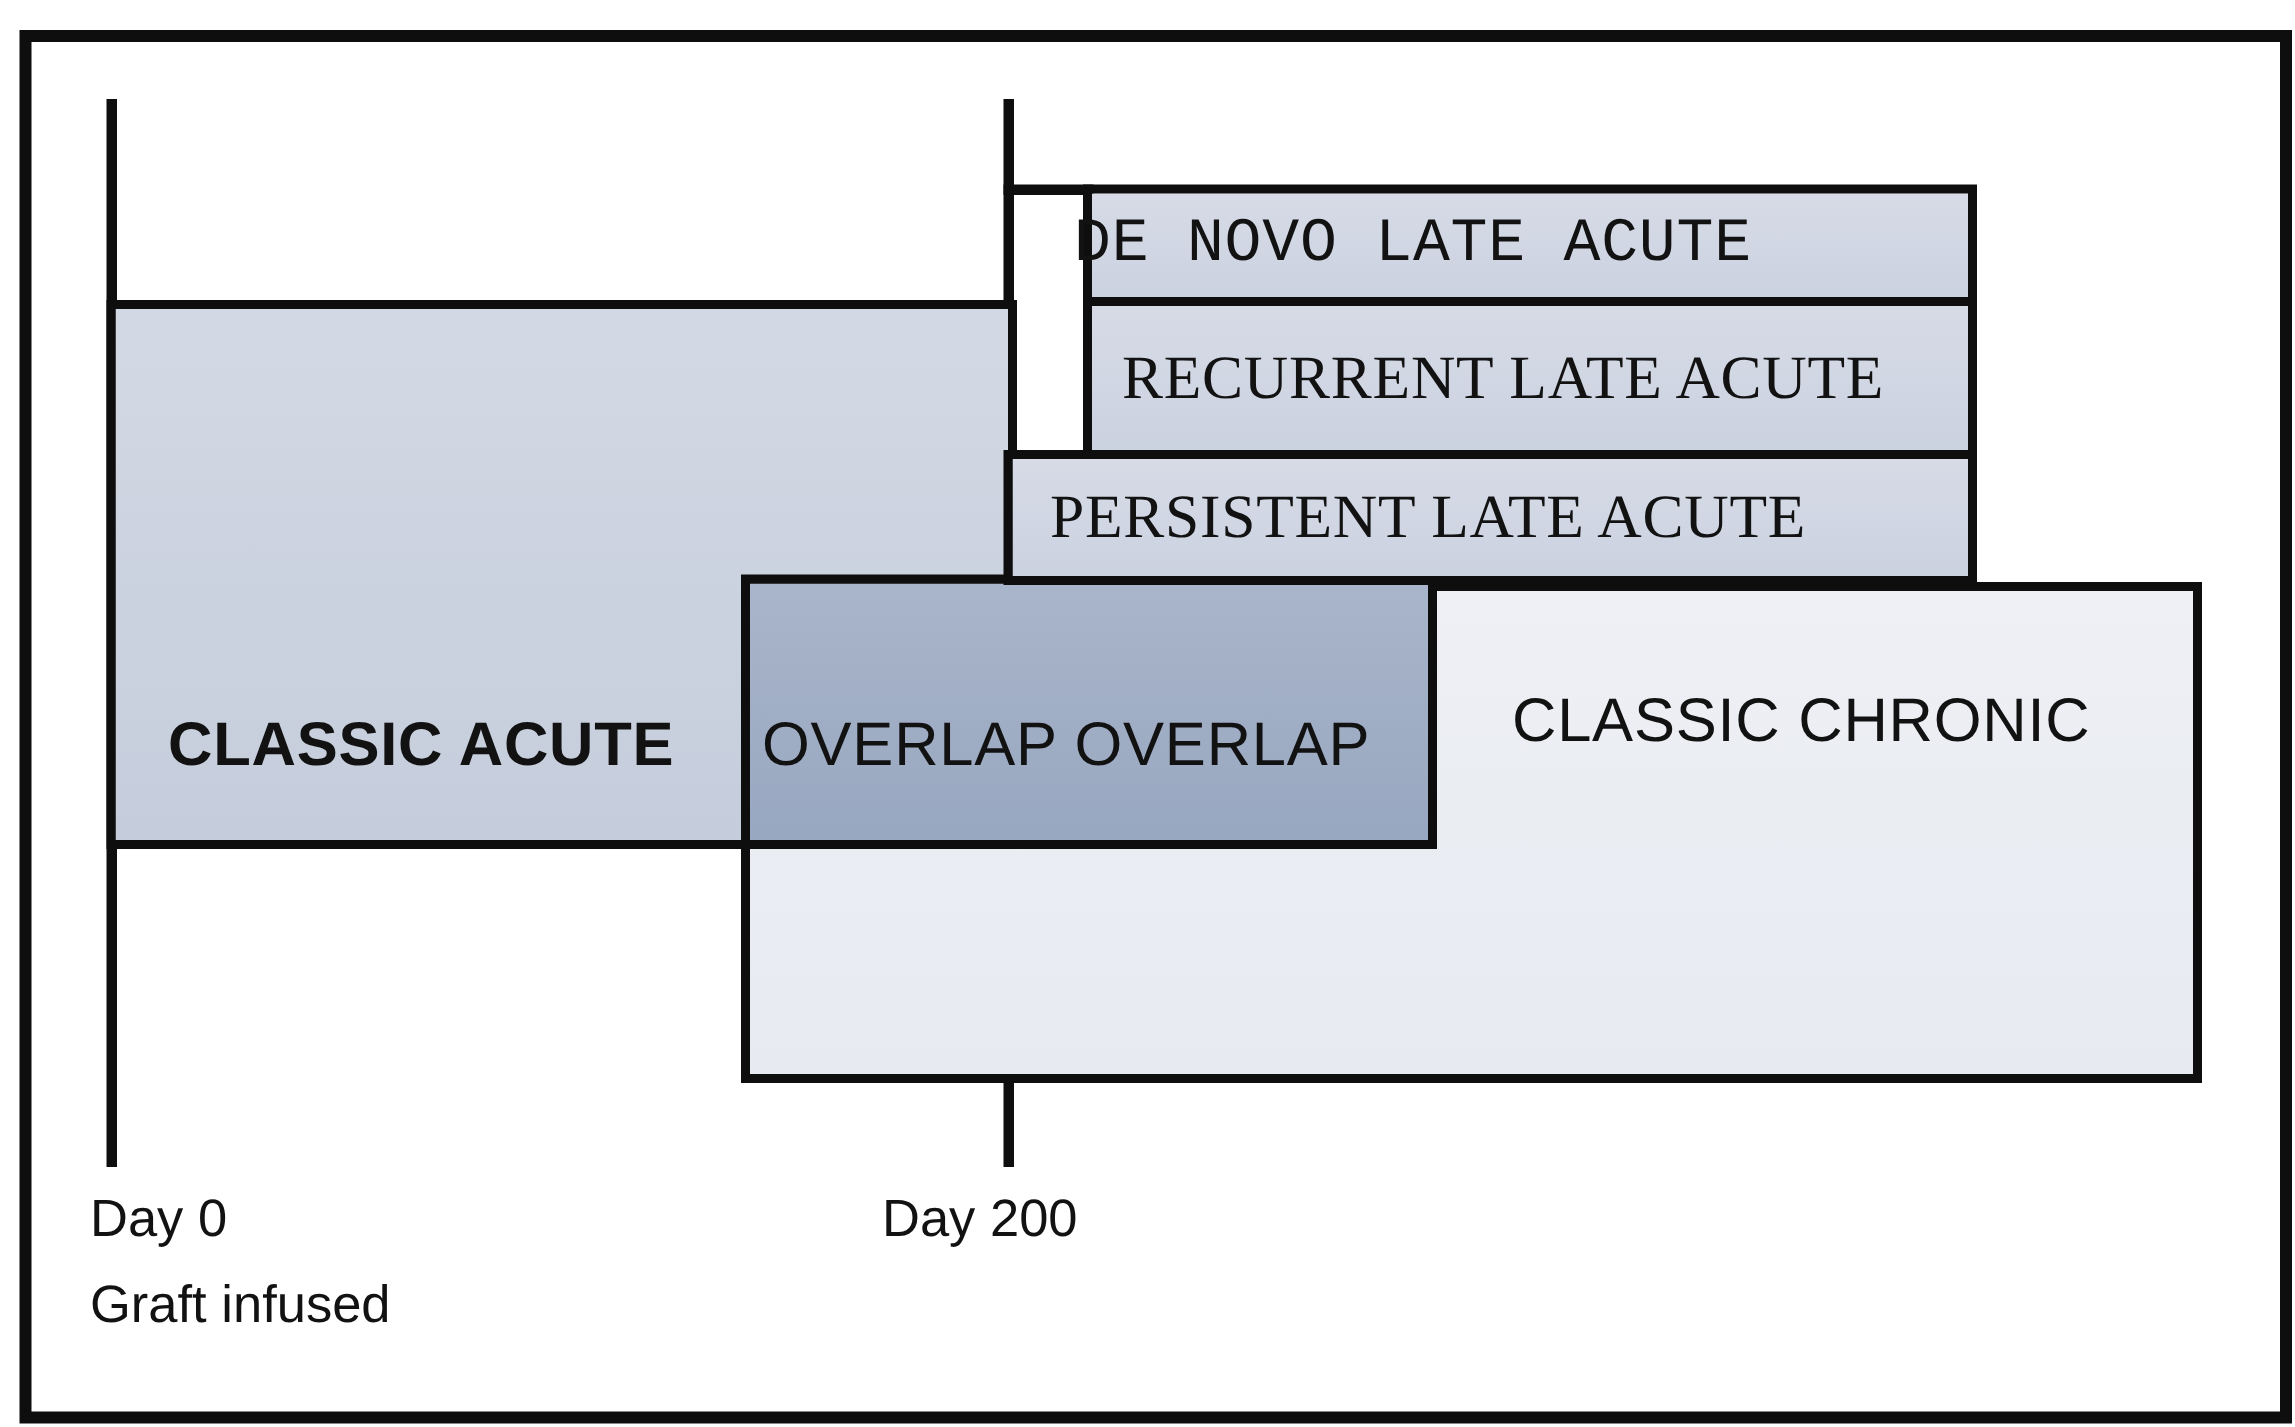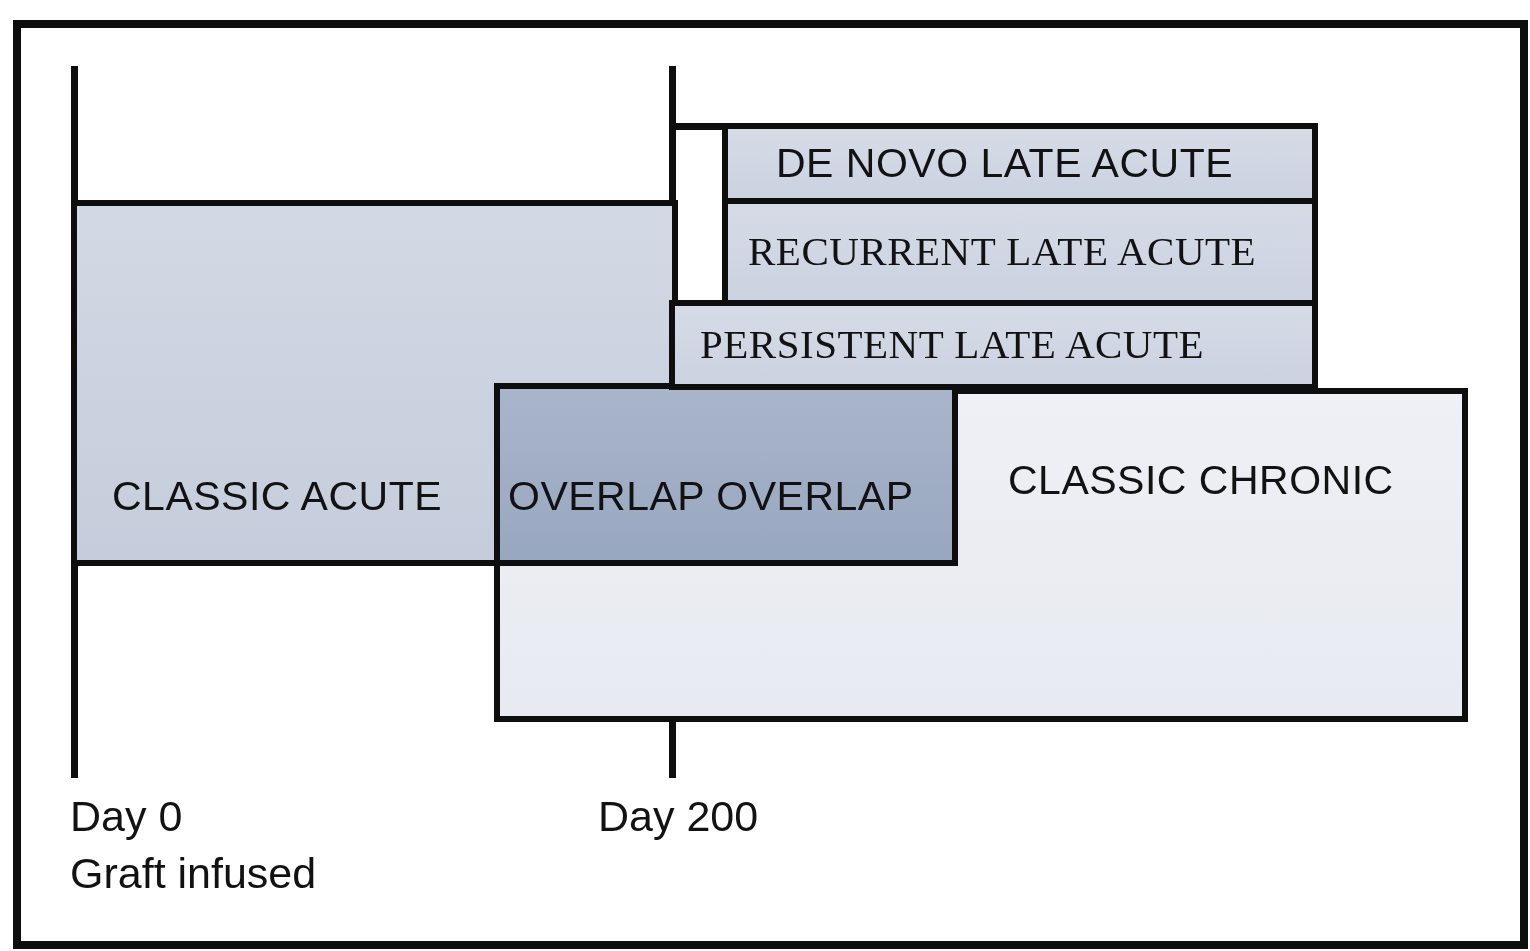--- a/index.html
+++ b/index.html
@@ -63,26 +63,25 @@
     position: absolute;
     font-size: 41px;
     line-height: 1.0;
     letter-spacing: 0.5px;
     color: var(--text, #121212);
     white-space: nowrap;
     z-index: 6;
   }
   .daylbl {
     position: absolute;
-    font-size: 43px;
+    font-size: 35px;
     line-height: 1.0;
     color: var(--text, #121212);
     white-space: nowrap;
     z-index: 6;
-    margin-left: 10px;
   }
 </style>
 </head>
 <body>
 
 <div class="canvas">
 
   <div class="frame"></div>
 
   <div class="vline" style="left:71px; top:66px; height:712px;"></div>
@@ -90,22 +89,22 @@
 
   <div class="box classic-acute"></div>
   <div class="box classic-chronic"></div>
   <div class="box chronic-overlap"></div>
 
   <div class="stub"></div>
   <div class="box late-acute denovo"></div>
   <div class="box late-acute recurrent"></div>
   <div class="box late-acute persistent"></div>
 
-  <span class="lbl" style="left:112px; top:476px;">CLASSIC ACUTE</span>
-  <span class="lbl" style="left:776px; top:143px;">DE NOVO LATE ACUTE</span>
+  <span class="lbl" style="left:112px; top:476px;font-weight:bold;">CLASSIC ACUTE</span>
+  <span class="lbl" style="left:716px; top:143px;font-family:Liberation Mono, monospace;">DE NOVO LATE ACUTE</span>
   <span class="lbl" style="left:748px; top:231px;font-family:Liberation Serif, serif;">RECURRENT LATE ACUTE</span>
   <span class="lbl" style="left:700px; top:324px;font-family:Liberation Serif, serif;">PERSISTENT LATE ACUTE</span>
   <span class="lbl" style="left:508px; top:476px;">OVERLAP OVERLAP</span>
   <span class="lbl" style="left:1008px; top:460px;">CLASSIC CHRONIC</span>
 
   <div class="daylbl" style="left:60px; top:795px;">Day 0</div>
   <div class="daylbl" style="left:60px; top:852px;">Graft infused</div>
   <div class="daylbl" style="left:588px; top:795px;">Day 200</div>
 
 </div>

